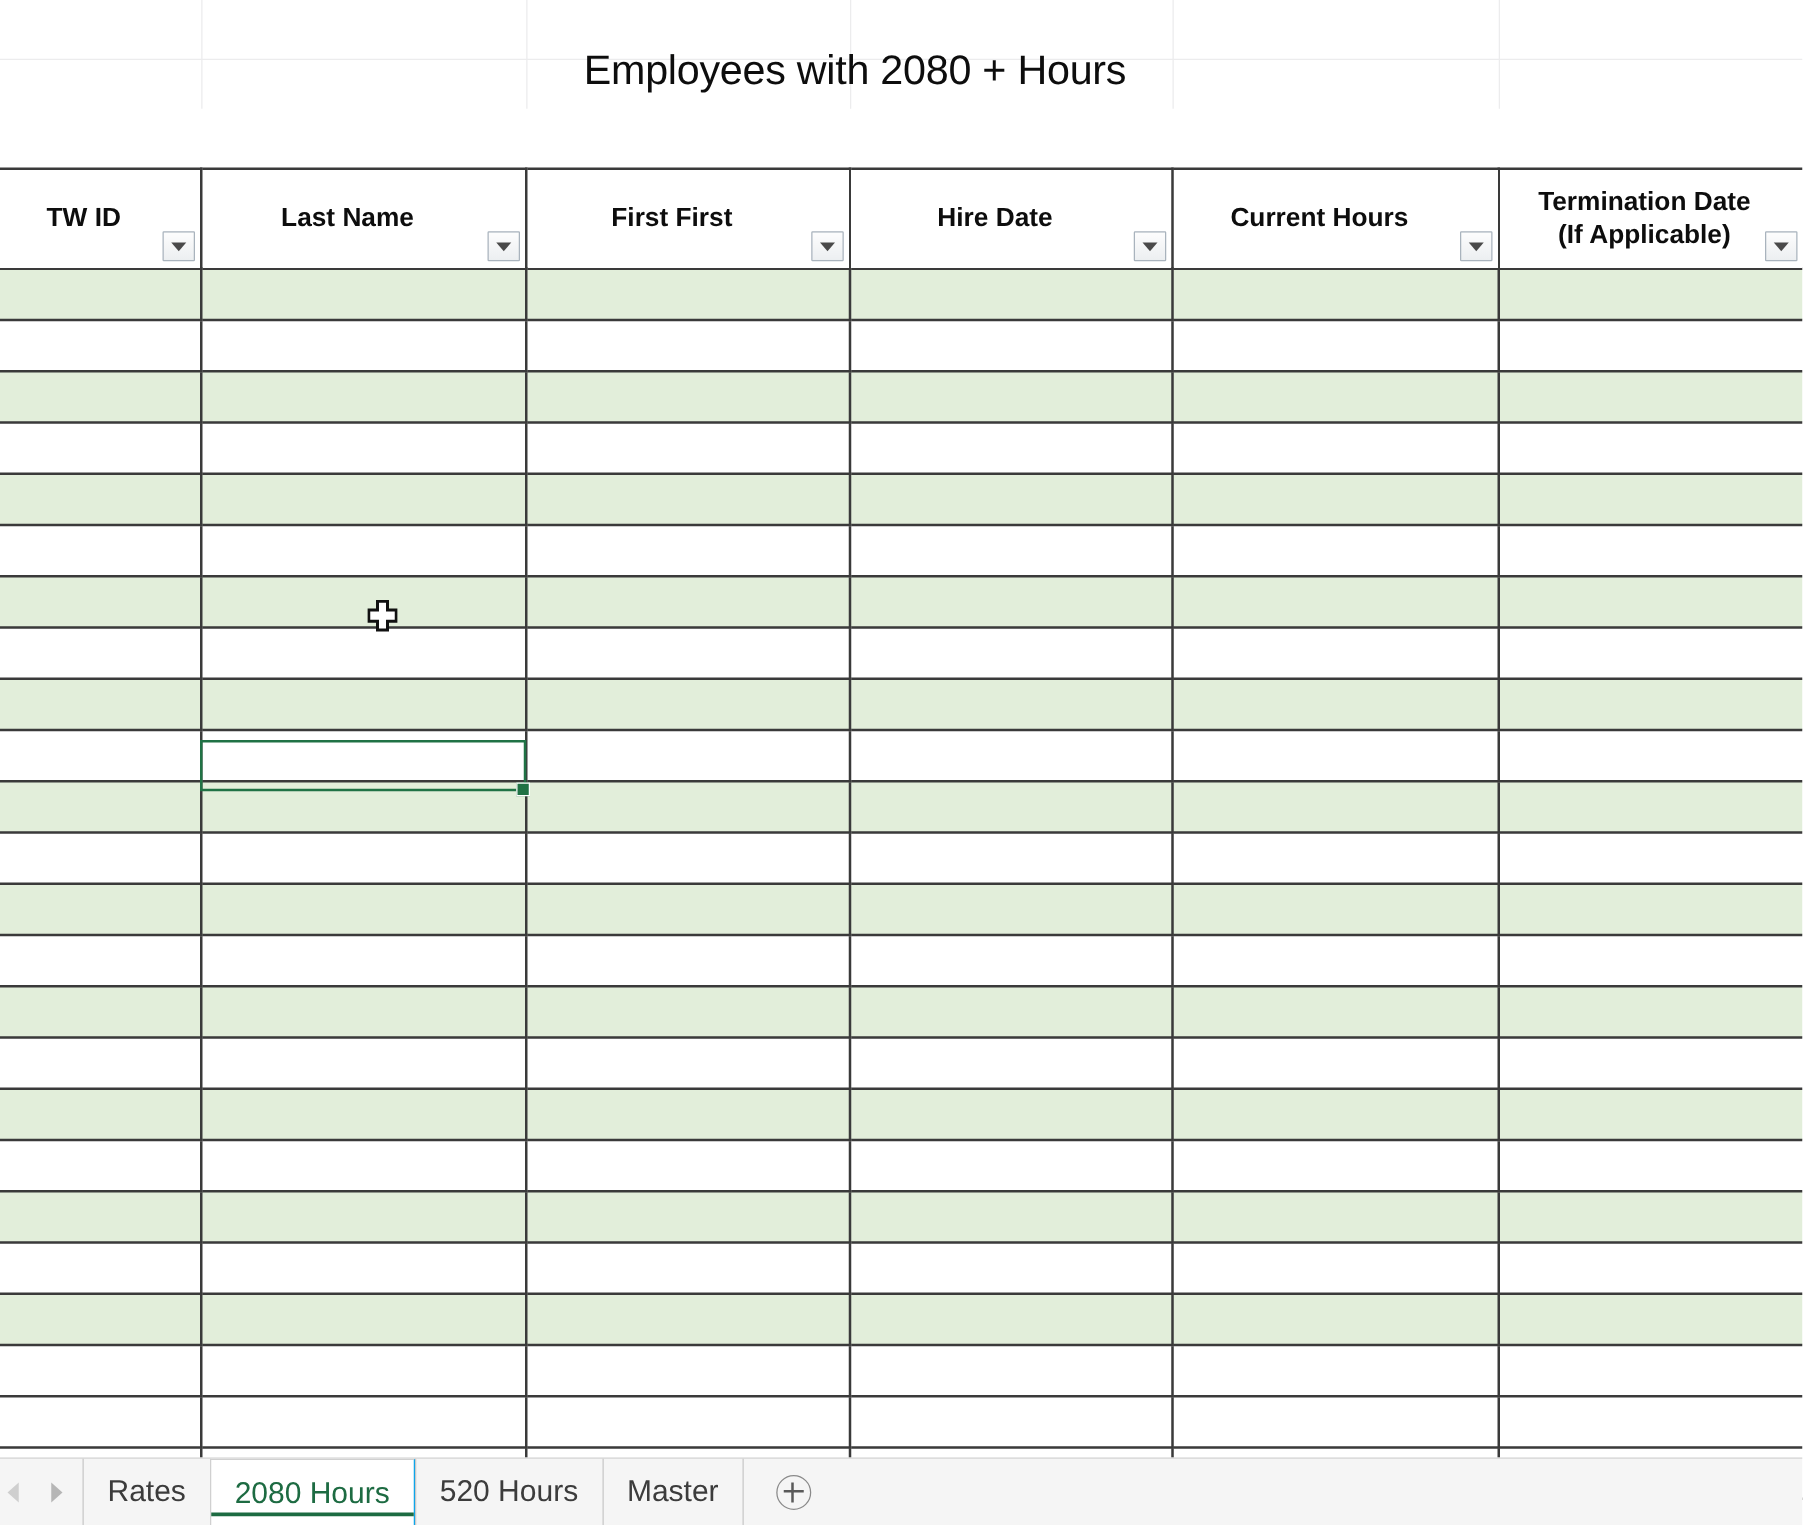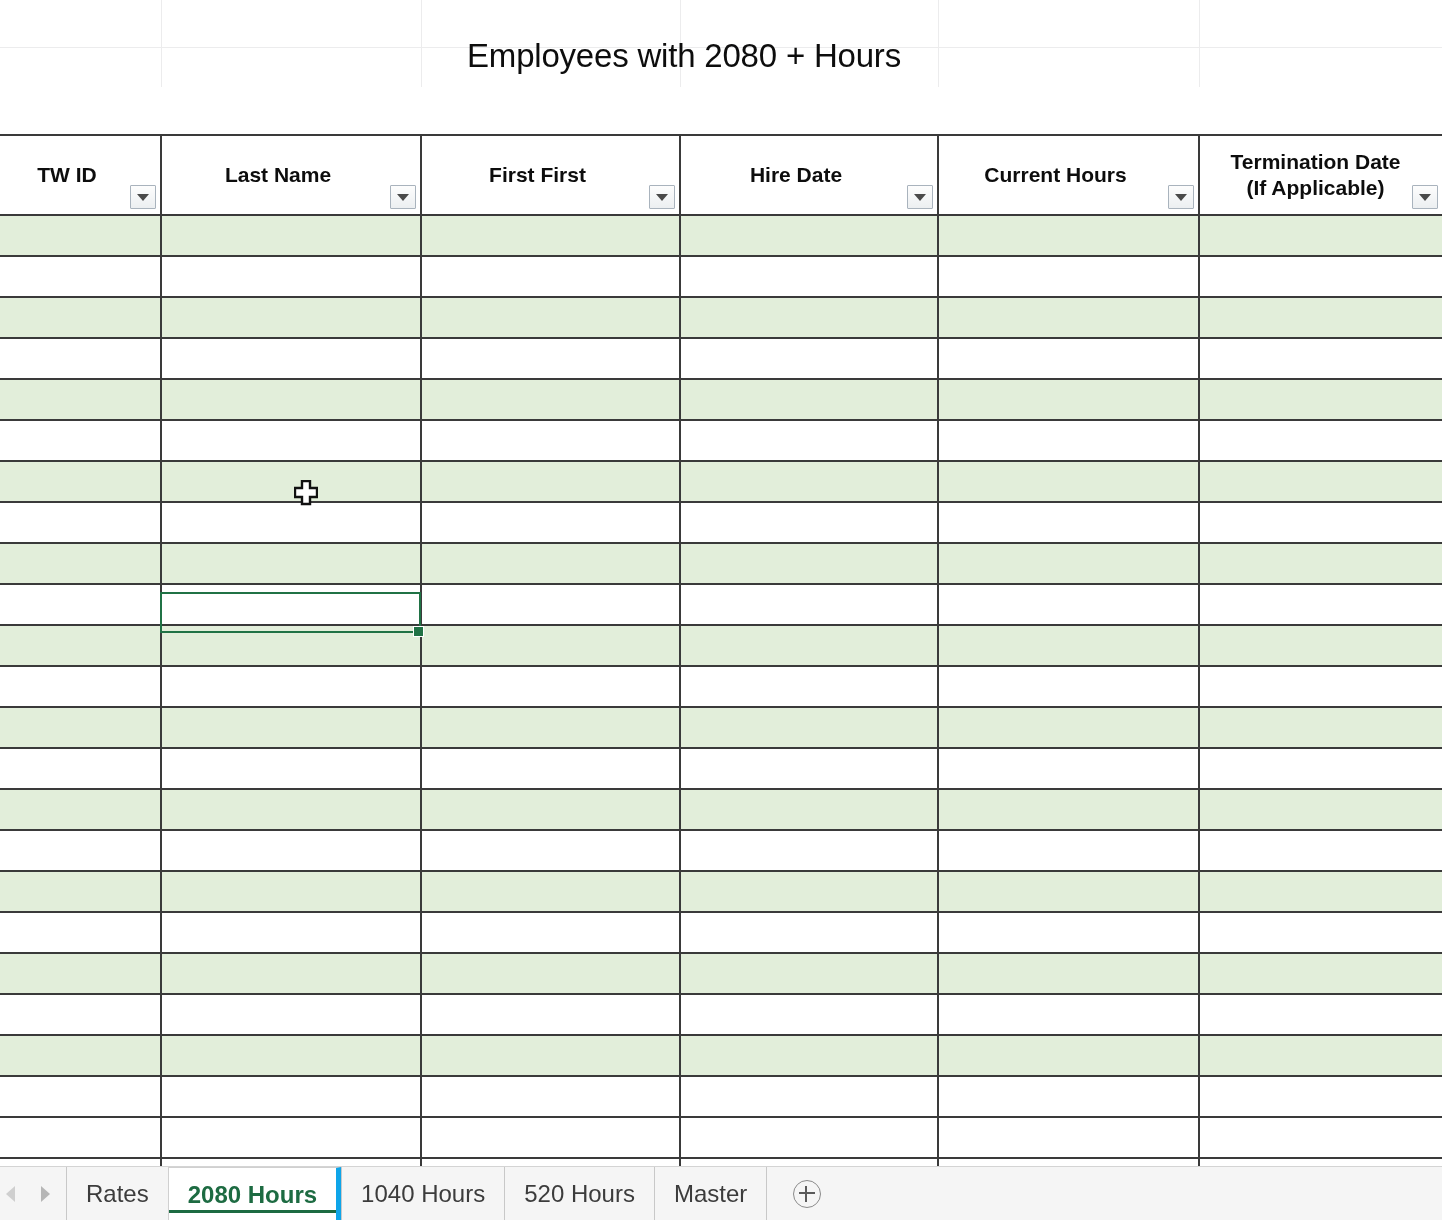--- a/index.html
+++ b/index.html
@@ -224,23 +224,23 @@
     white-space: nowrap;
     cursor: pointer;
     border-left: 1px solid #c8c8c8;
     box-sizing: border-box;
     position: relative;
     background: transparent;
   }
   .tab.active {
     background: #ffffff;
     color: #1d6b42;
-    font-weight: bold;
+    font-weight: normal;
     border-left: 1px solid #d0d0d0;
-    border-right: 5px solid #0ea5e9;
+    border-right: 1px solid #0ea5e9;
     border-top: 1px solid #d0d0d0;
     border-bottom: none;
   }
   .tab.active::after {
     content: "";
     position: absolute;
     left: 0; right: 0;
     bottom: 8px;
     height: 3px;
     background: #1d6b42;
@@ -563,23 +563,20 @@
     <span class="nav-arrow right"></span>
   </div>
   <div id="tabs">
       <div class="tab">
         <span>Rates</span>
       </div>
       <div class="tab active">
         <span>2080 Hours</span>
       </div>
       <div class="tab">
-        <span>1040 Hours</span>
-      </div>
-      <div class="tab">
         <span>520 Hours</span>
       </div>
       <div class="tab">
         <span>Master</span>
       </div>
       <div class="tab tab-sep-end" style="padding: 0px;"></div>
     </div>
   <div id="add-sheet">
     <span class="plus-circle"></span>
   </div>

